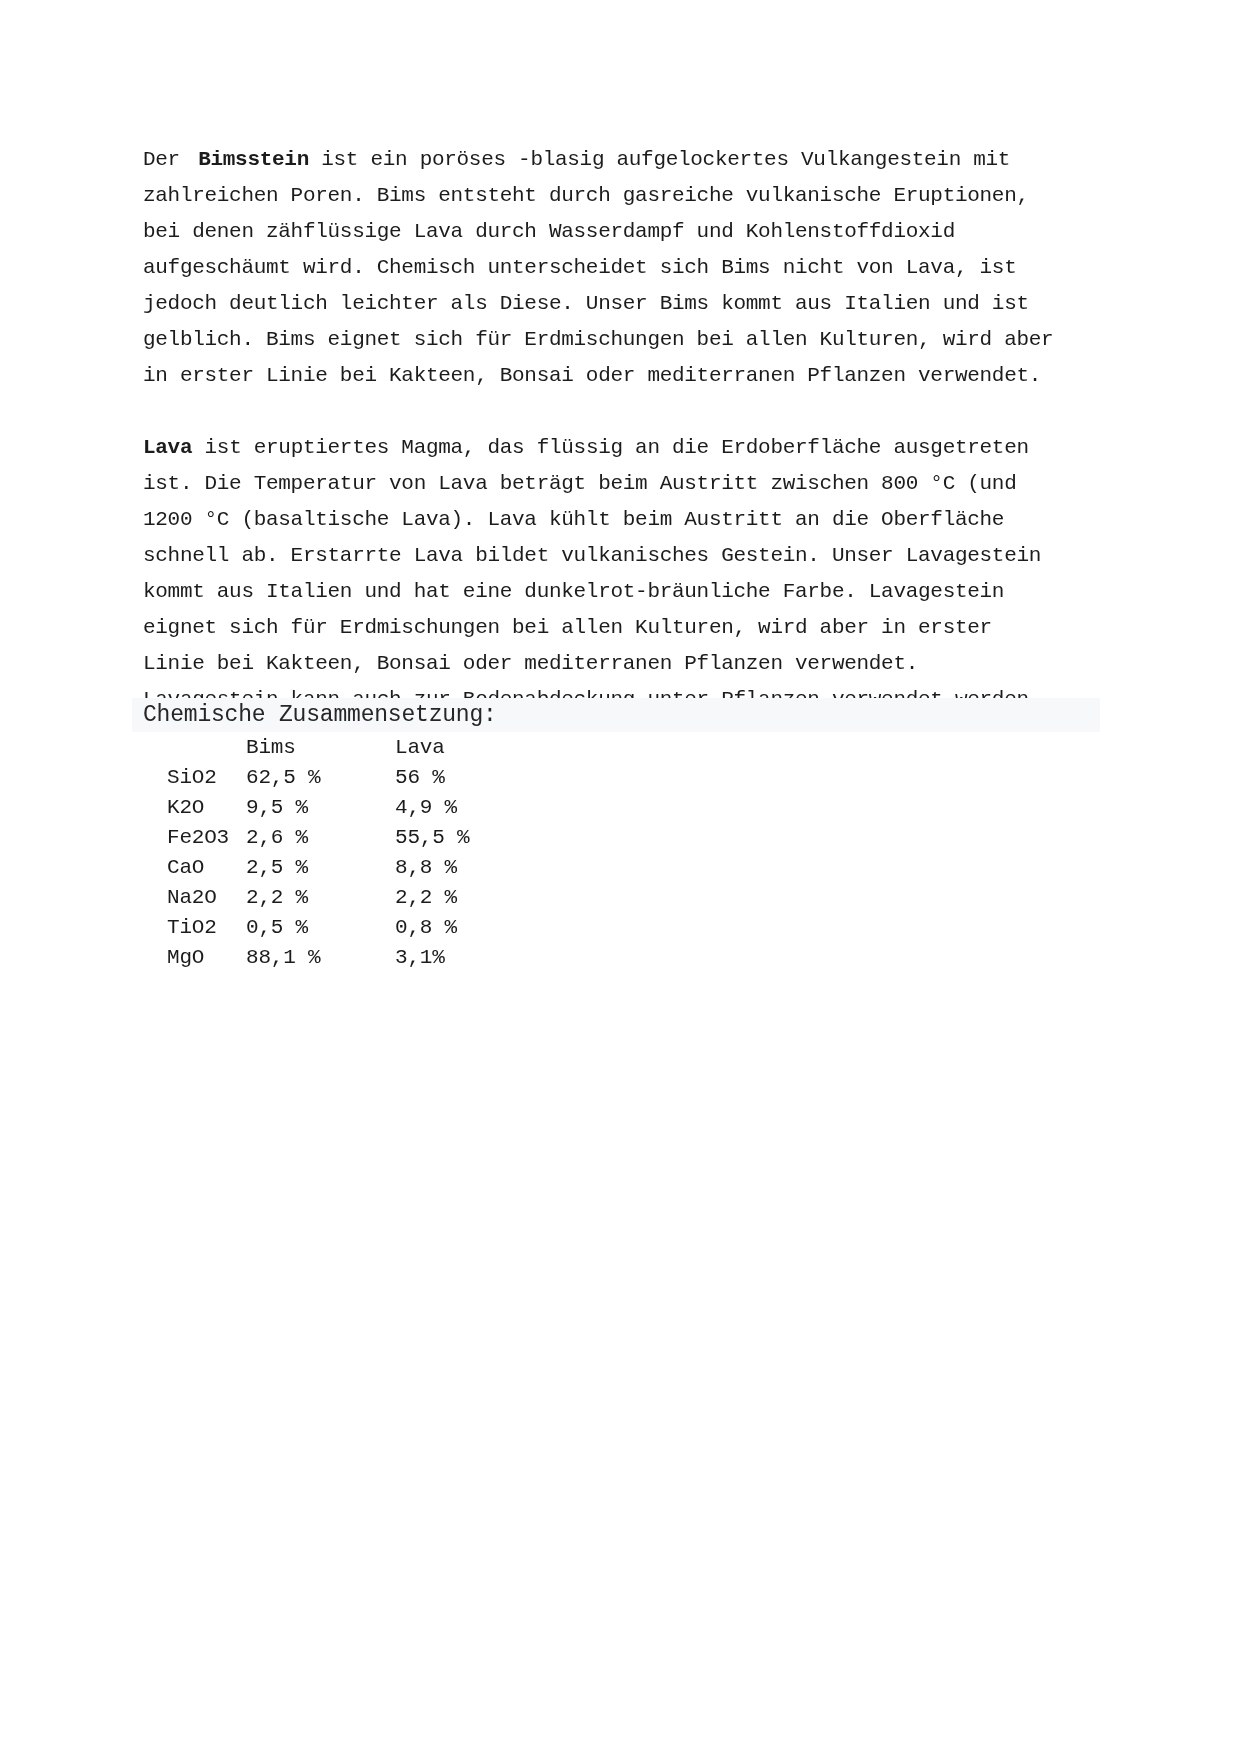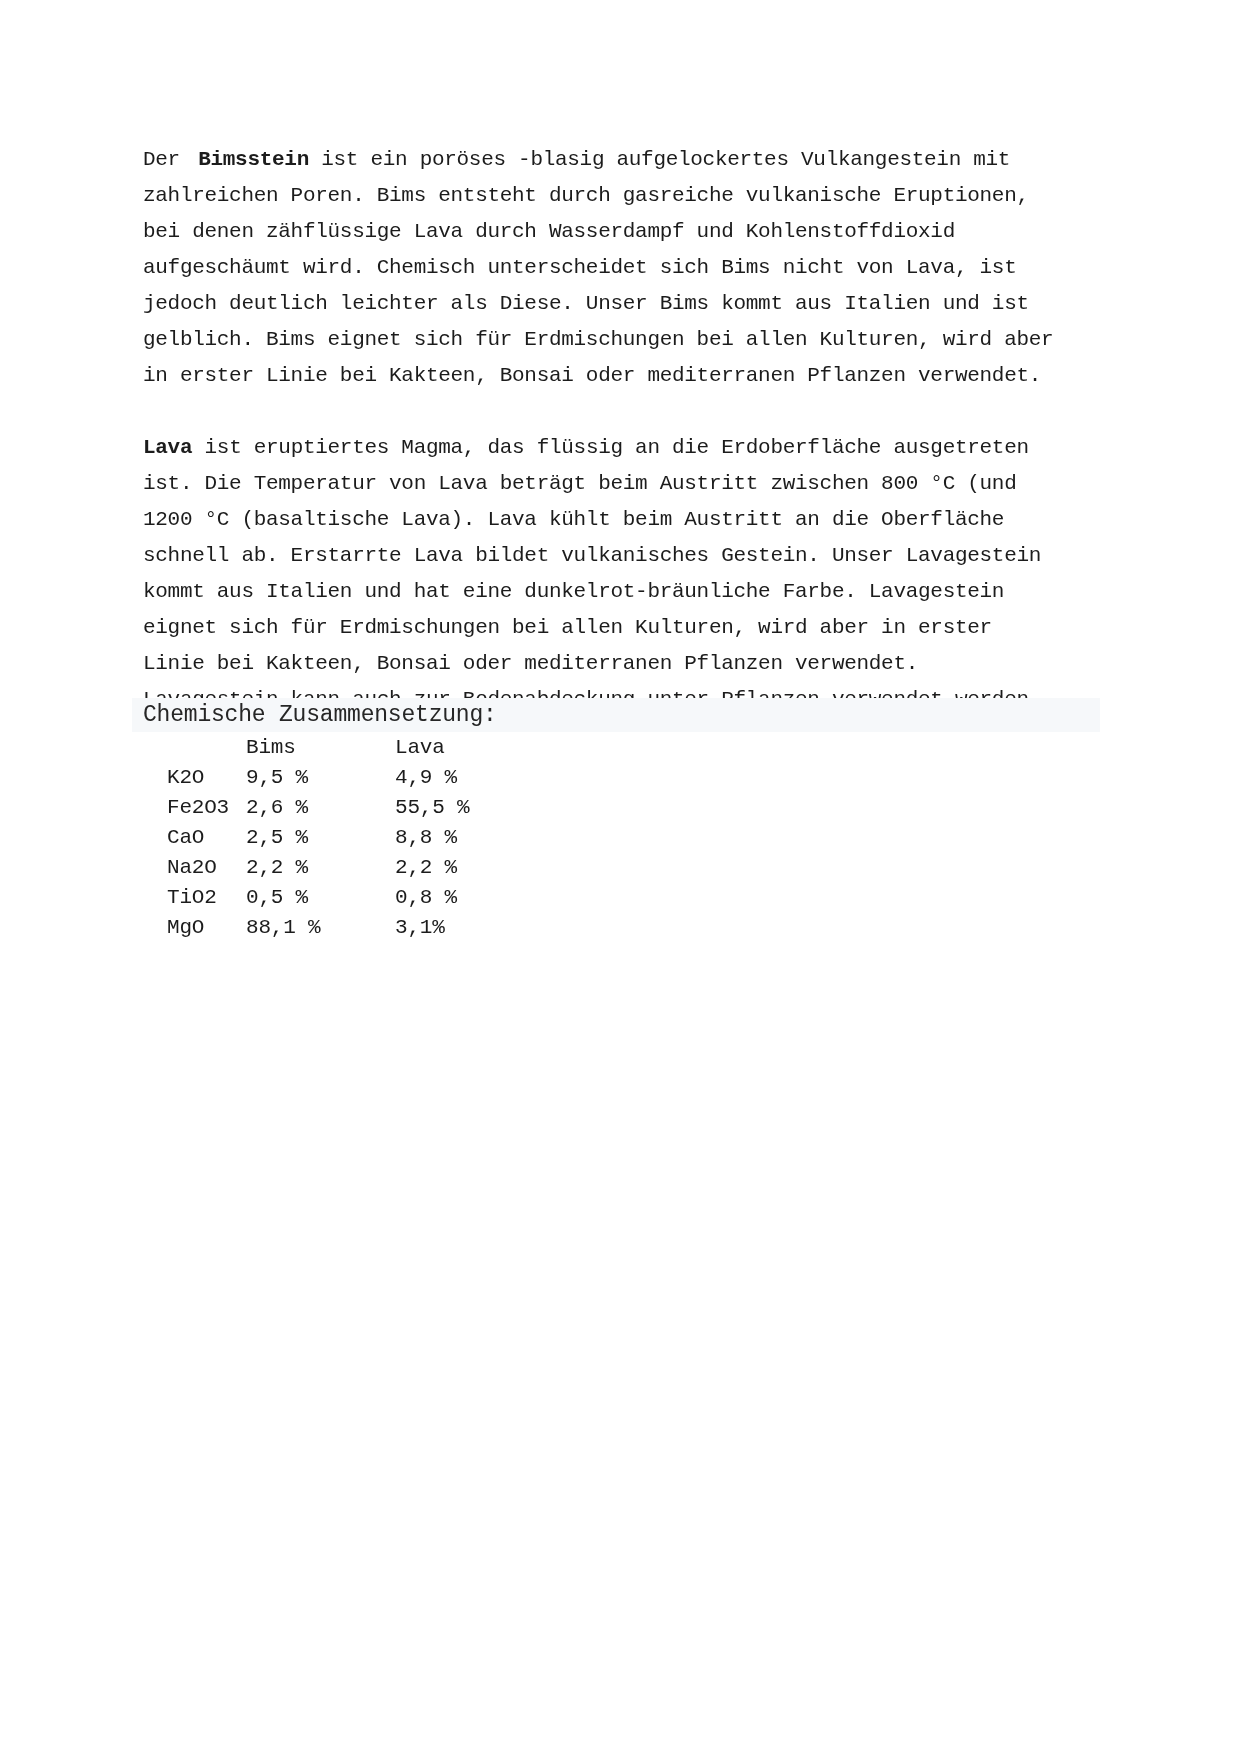--- a/index.html
+++ b/index.html
@@ -87,20 +87,25 @@
   </div>
 
   <table class="comp">
     <tbody>
       <tr>
         <td class="c1"></td>
         <td class="c2">Bims</td>
         <td class="c3">Lava</td>
       </tr>
       <tr>
+        <td class="c1">SiO2</td>
+        <td class="c2">62,5 %</td>
+        <td class="c3">56 %</td>
+      </tr>
+      <tr>
         <td class="c1">K2O</td>
         <td class="c2">9,5 %</td>
         <td class="c3">4,9 %</td>
       </tr>
       <tr>
         <td class="c1">Fe2O3</td>
         <td class="c2">2,6 %</td>
         <td class="c3">55,5 %</td>
       </tr>
       <tr>

